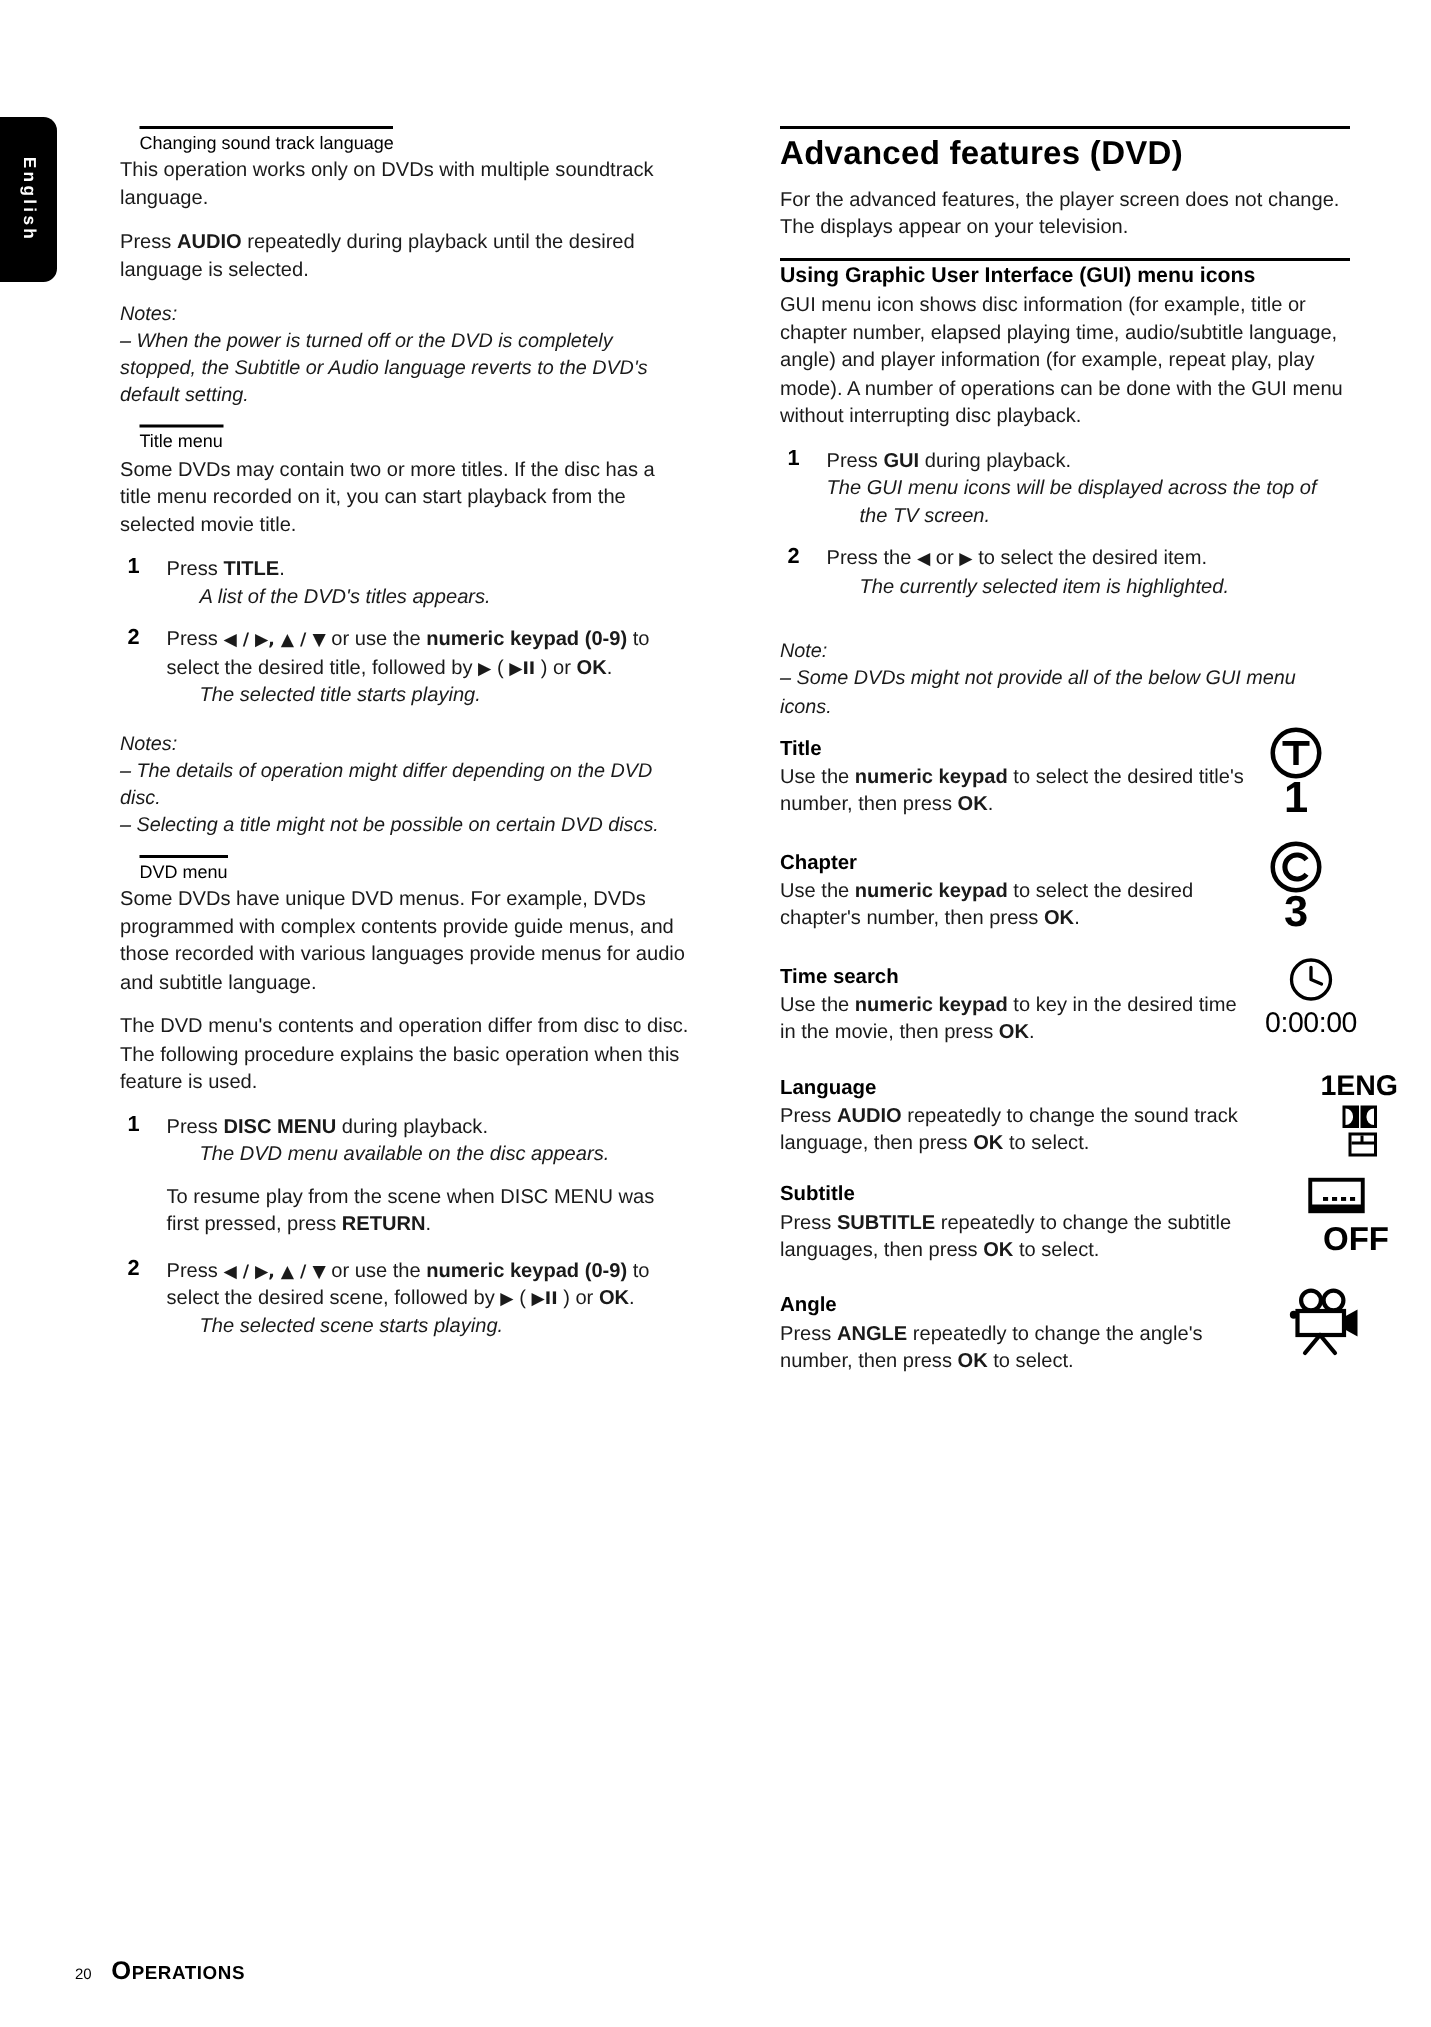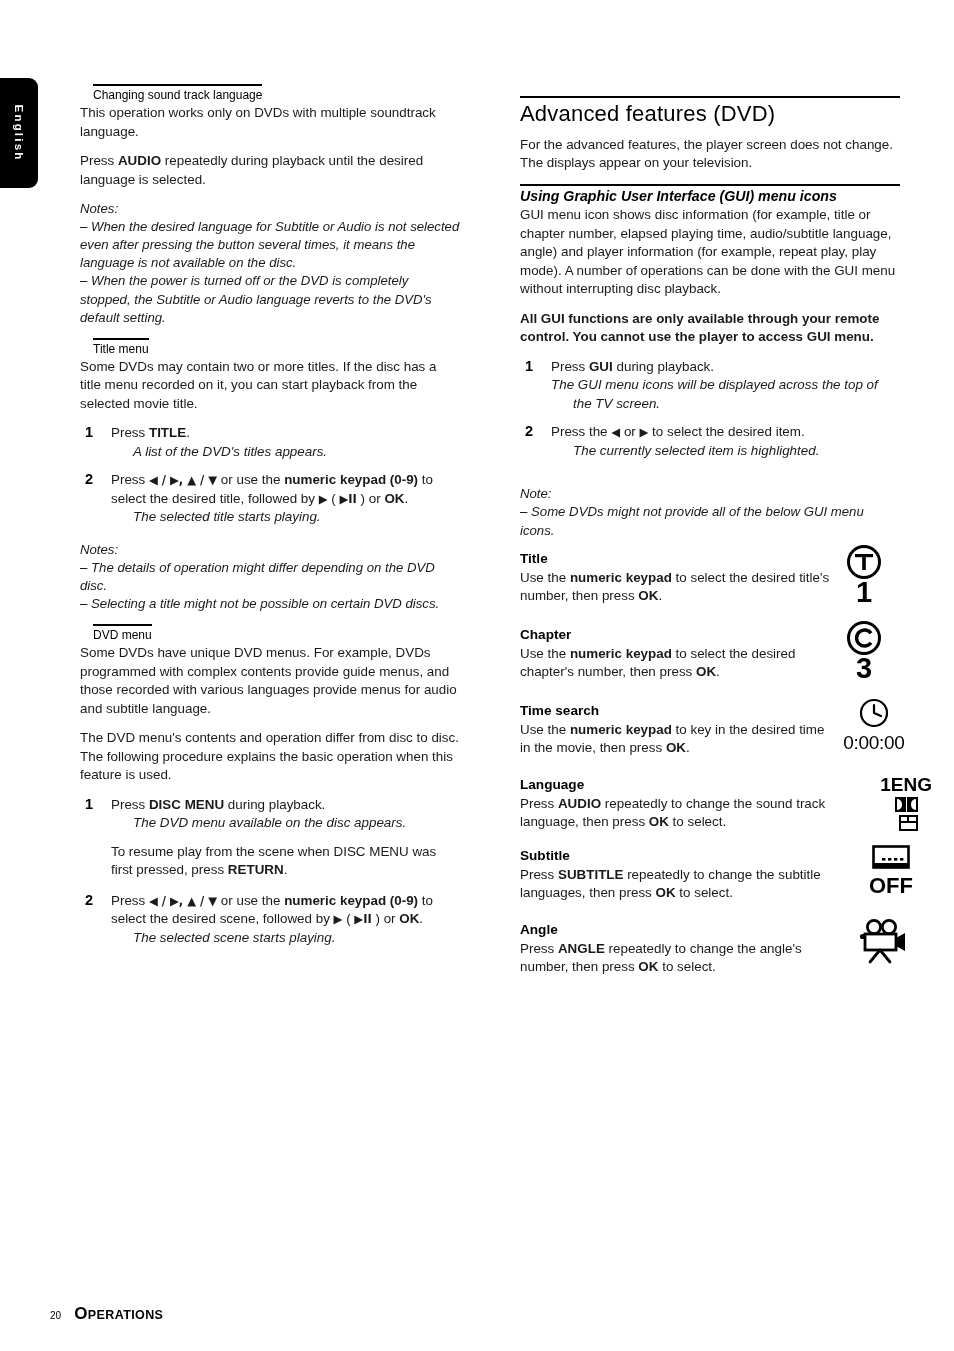--- a/index.html
+++ b/index.html
@@ -53,45 +53,44 @@
   .col-right {
     position: absolute;
     left: 520px;
     top: 84px;
     width: 380px;
   }
 
   
   .h1 {
     font-size: 22px;
-    font-weight: normal;
+    font-weight: bold;
     letter-spacing: 0.2px;
     border-top: 2.2px solid #000;
     padding-top: 4px;
-    margin: 12px 0 9px 0;
+    margin: 0 0 9px 0;
     line-height: 1.12;
   }
   .h2 {
     font-size: 12px;
     font-weight: normal;
     border-top: 2.2px solid #000;
     padding-top: 2px;
     margin: 0 0 2px 13px;
     display: inline-block;
     line-height: 1.18;
   }
   .h2-full {
     font-size: 14.2px;
     font-weight: bold;
     border-top: 2.2px solid #000;
     padding-top: 2px;
     margin: 0 0 2px 0;
     display: block;
     line-height: 1.18;
-    font-style: italic;
   }
   .h3 {
     font-size: 13.6px;
     font-weight: bold;
     margin: 0 0 1px 0;
     line-height: 1.25;
   }
   p {
     font-size: 13.4px;
     line-height: 1.38;
@@ -177,20 +176,21 @@
     display: inline-flex;
     align-items: center;
     gap: 3px;
     flex-direction: column;
   }
   .off-val {
     font-size: 22px;
     font-weight: bold;
     line-height: 1;
     margin-top: 1px;
+    text-align: right;
   }
 
   
   .dolby {
     display: inline-flex;
     align-items: center;
     gap: 1px;
   }
   .dolby i {
     display: inline-block;
@@ -258,21 +258,20 @@
     <span class="lang-tab-text">English</span>
   </div>
 
   <div class="col-left">
 
     <div>
       <div class="h2">Changing sound track language</div>
       <p>This operation works only on DVDs with multiple soundtrack language.</p>
       <p><span>Press </span><b>AUDIO</b><span> repeatedly during playback until the desired language is selected.</span></p>
       <p class="note-head">Notes:</p>
-      <p class="note" style="margin-bottom:0">–  When the desired language for Subtitle or Audio is not selected even after pressing the button several times, it means the language is not available on the disc.</p>
       <p class="note">–  When the power is turned off or the DVD is completely stopped, the Subtitle or Audio language reverts to the DVD's default setting.</p>
     </div>
 
     <div style="margin-top:4px">
       <div class="h2">Title menu</div>
       <p>Some DVDs may contain two or more titles. If the disc has a title menu recorded on it, you can start playback from the selected movie title.</p>
 
       <div class="step">
         <span class="step-num">1</span>
         <p><span>Press </span><b>TITLE</b><span>.</span></p>
@@ -311,21 +310,20 @@
   </div>
 
   <div class="col-right">
 
     <h1 class="h1">Advanced features (DVD)</h1>
     <p>For the advanced features, the player screen does not change. The displays appear on your television.</p>
 
     <div style="margin-top:2px">
       <div class="h2-full">Using Graphic User Interface (GUI) menu icons</div>
       <p>GUI menu icon shows disc information (for example, title or chapter number, elapsed playing time, audio/subtitle language, angle) and player information (for example, repeat play, play mode).  A number of operations can be done with the GUI menu without interrupting disc playback.</p>
-      <p style="font-weight:bold">All GUI functions are only available through your remote control. You cannot use the player to access GUI menu.</p>
 
       <div class="step">
         <span class="step-num">1</span>
         <p><span>Press </span><b>GUI</b><span> during playback.</span></p>
         <p class="sub" style="text-indent:-22px; padding-left:22px">The GUI menu icons will be displayed across the top of the TV screen.</p>
       </div>
 
       <div class="step">
         <span class="step-num">2</span>
         <p><span>Press the </span><span class="glyph-b">◀</span><span> or </span><span class="glyph-b">▶</span><span> to select the desired item.</span></p>

